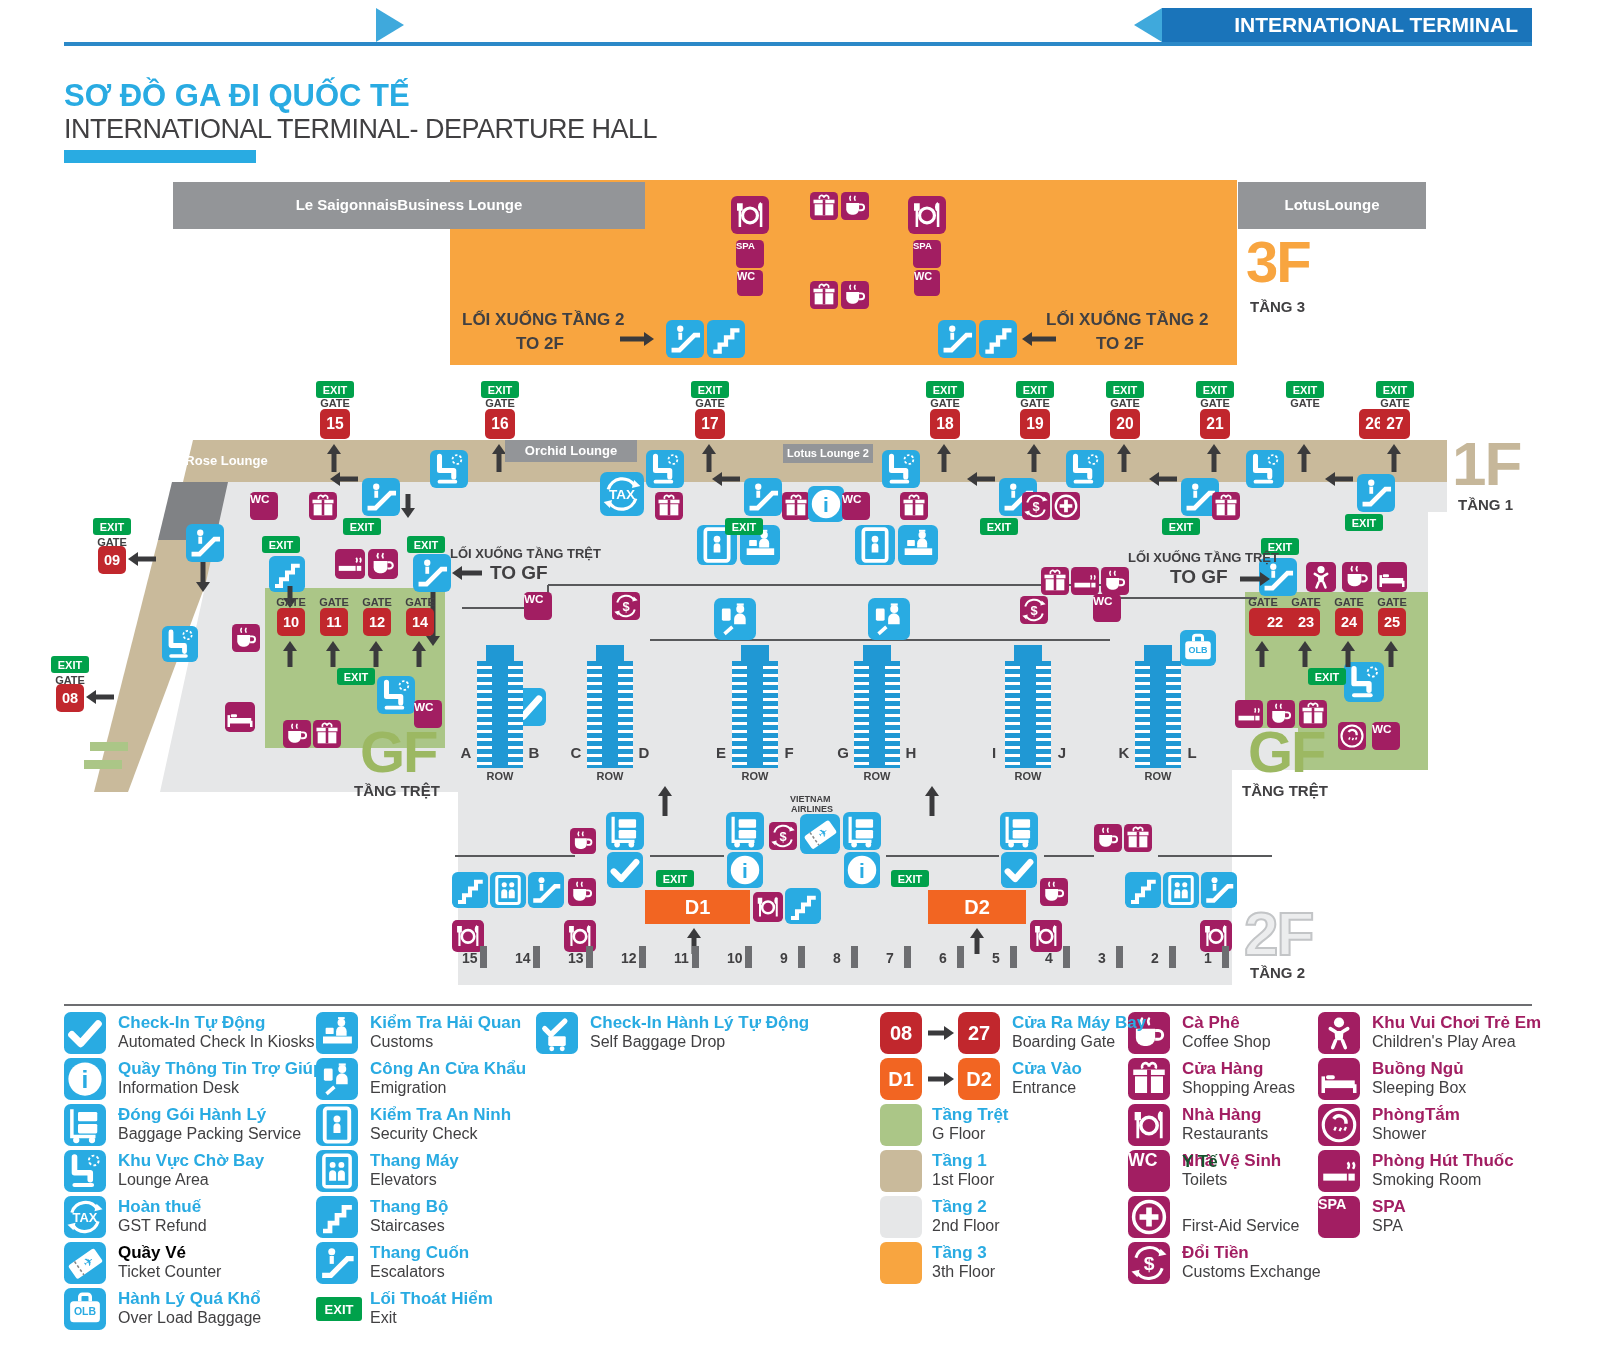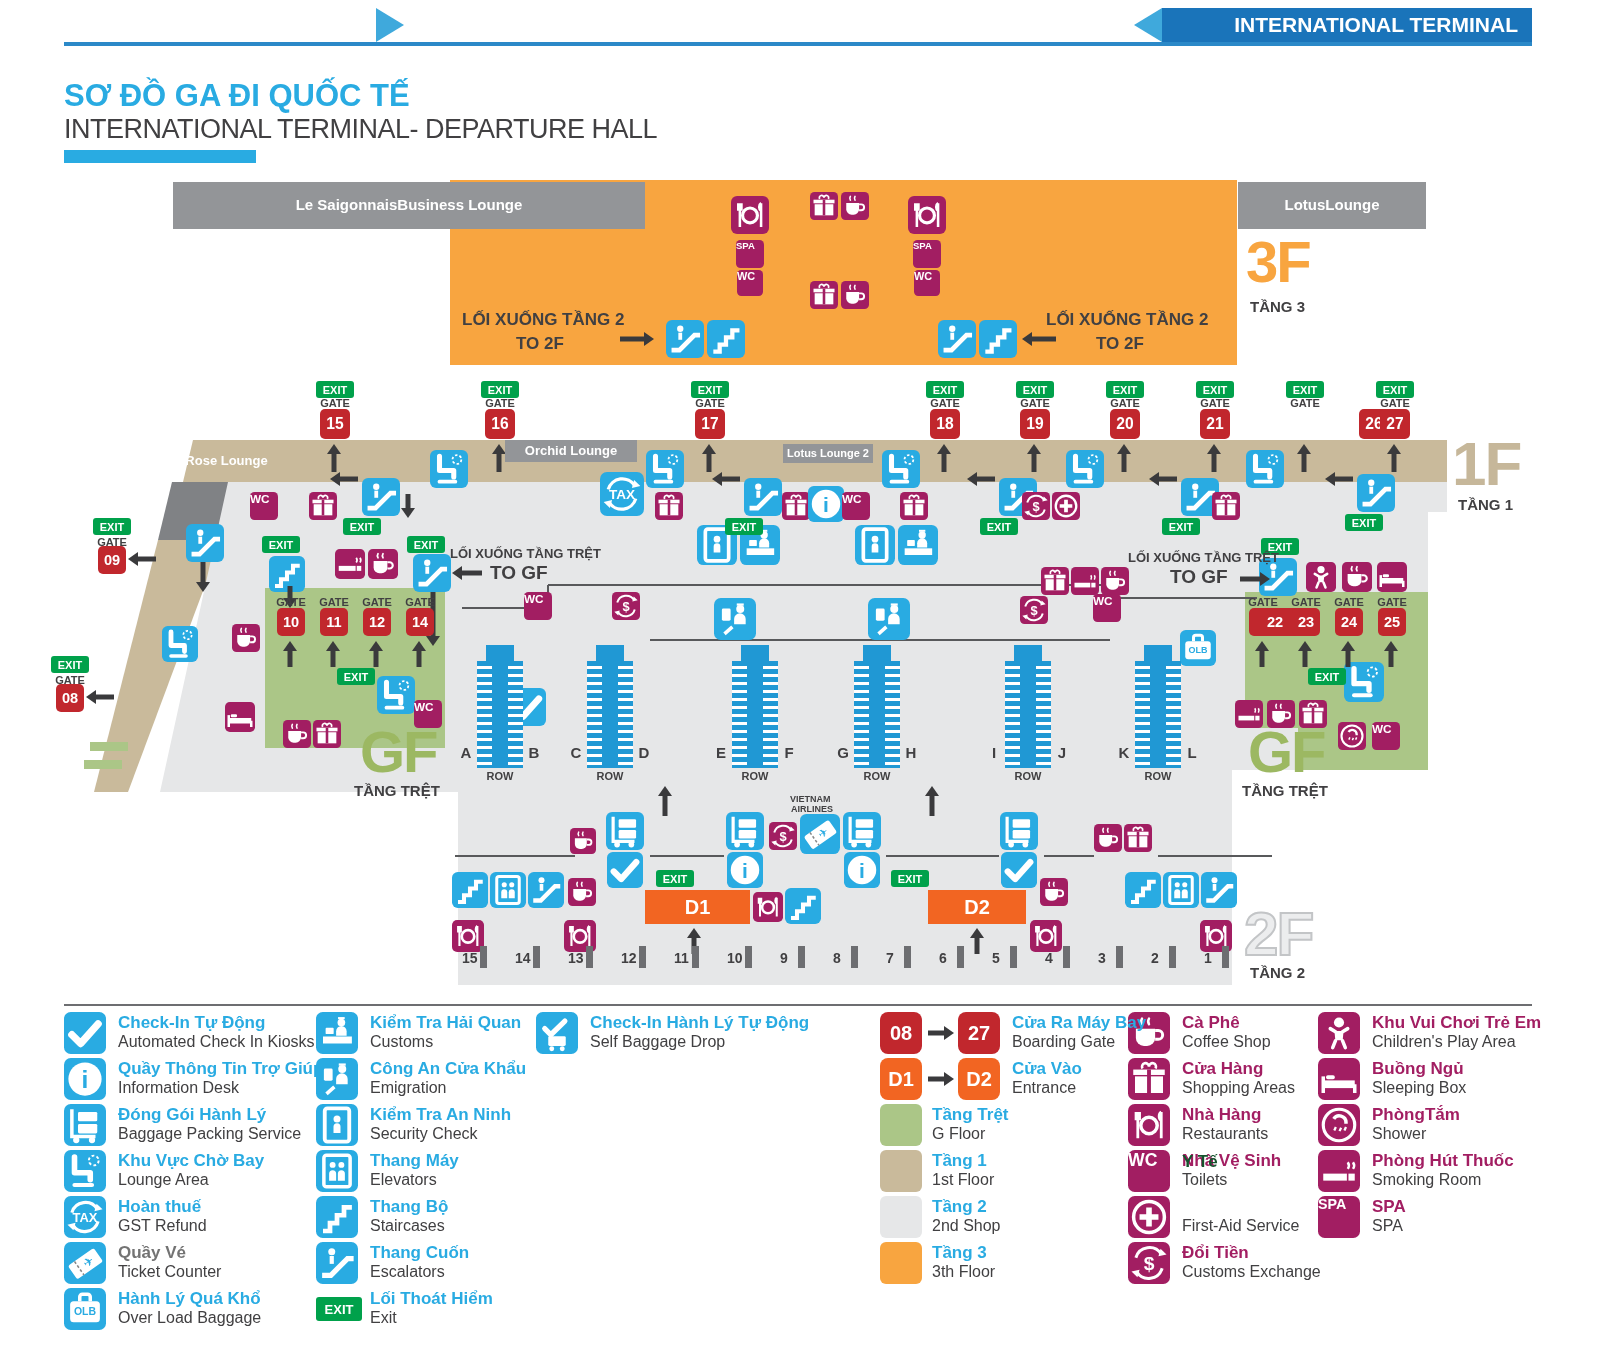--- a/index.html
+++ b/index.html
@@ -889,21 +889,21 @@
         </svg></div>
       <div class="legend-vn" style="left: 118px; top: 1197px; color: rgb(41, 171, 226);">Hoàn thuế</div>
       <div class="legend-en" style="left: 118px; top: 1217px;">GST Refund</div>
       <div class="abs" style="left: 64px; top: 1242px; width: 42px; height: 42px; background: rgb(41, 171, 226); border-radius: 6.72px;"><svg viewBox="0 0 24 24">
           <g transform="rotate(-35 12 12)">
             <rect x="3" y="7.8" width="18" height="9.4" rx="1.4" fill="#fff"></rect>
             <line x1="7.6" y1="7.8" x2="7.6" y2="17.2" stroke-dasharray="1.6 1.2" stroke="#888" stroke-width="0.9"></line>
             <text x="14" y="15" text-anchor="middle" font-size="7" fill="#29ABE2">✈</text>
           </g>
         </svg></div>
-      <div class="legend-vn" style="left: 118px; top: 1243px; color: #737373;">Quầy Vé</div>
+      <div class="legend-vn" style="left: 118px; top: 1243px; color: #000000;">Quầy Vé</div>
       <div class="legend-en" style="left: 118px; top: 1263px;">Ticket Counter</div>
       <div class="abs" style="left: 64px; top: 1288px; width: 42px; height: 42px; background: rgb(41, 171, 226); border-radius: 6.72px;"><svg viewBox="0 0 24 24">
           <rect x="3.5" y="7.5" width="17" height="12" rx="2" fill="#fff"></rect>
           <path d="M9 7.5 V5 a1.5 1.5 0 0 1 1.5 -1.5 h3 A1.5 1.5 0 0 1 15 5 v2.5" fill="none" stroke="#fff" stroke-width="2"></path>
           <text x="12" y="15.6" text-anchor="middle" font-size="6" font-weight="bold" fill="#29ABE2">OLB</text>
         </svg></div>
       <div class="legend-vn" style="left: 118px; top: 1289px; color: rgb(41, 171, 226);">Hành Lý Quá Khổ</div>
       <div class="legend-en" style="left: 118px; top: 1309px;">Over Load Baggage</div>
       <div class="abs" style="left: 316px; top: 1012px; width: 42px; height: 42px; background: rgb(41, 171, 226); border-radius: 6.72px;"><svg viewBox="0 0 24 24">
           <circle cx="14.5" cy="6" r="2.2" fill="#fff"></circle>
@@ -1052,18 +1052,18 @@
       <div class="legend-vn" style="left: 1012px; top: 1059px; color: rgb(41, 171, 226);">Cửa Vào</div>
       <div class="legend-en" style="left: 1012px; top: 1079px;">Entrance</div>
       <div class="abs" style="left: 880px; top: 1104px; width: 42px; height: 42px; border-radius: 6px; background: rgb(171, 198, 135);"></div>
       <div class="legend-vn" style="left: 932px; top: 1105px; color: rgb(41, 171, 226);">Tầng Trệt</div>
       <div class="legend-en" style="left: 932px; top: 1125px;">G Floor</div>
       <div class="abs" style="left: 880px; top: 1150px; width: 42px; height: 42px; border-radius: 6px; background: rgb(201, 186, 155);"></div>
       <div class="legend-vn" style="left: 932px; top: 1151px; color: rgb(41, 171, 226);">Tầng 1</div>
       <div class="legend-en" style="left: 932px; top: 1171px;">1st Floor</div>
       <div class="abs" style="left: 880px; top: 1196px; width: 42px; height: 42px; border-radius: 6px; background: rgb(230, 231, 232);"></div>
       <div class="legend-vn" style="left: 932px; top: 1197px; color: rgb(41, 171, 226);">Tầng 2</div>
-      <div class="legend-en" style="left: 932px; top: 1217px;">2nd Shop</div>
+      <div class="legend-en" style="left: 932px; top: 1217px;">2nd Floor</div>
       <div class="abs" style="left: 880px; top: 1242px; width: 42px; height: 42px; border-radius: 6px; background: rgb(248, 165, 64);"></div>
       <div class="legend-vn" style="left: 932px; top: 1243px; color: rgb(41, 171, 226);">Tầng 3</div>
       <div class="legend-en" style="left: 932px; top: 1263px;">3th Floor</div>
     </div>
 </div>
 
 </body></html>

